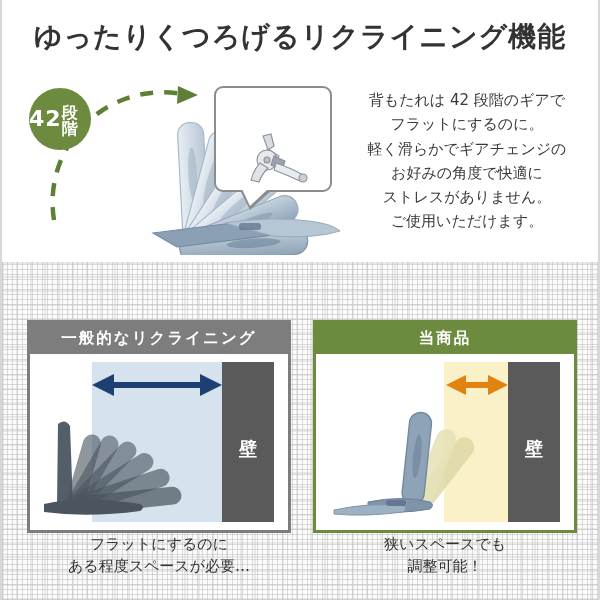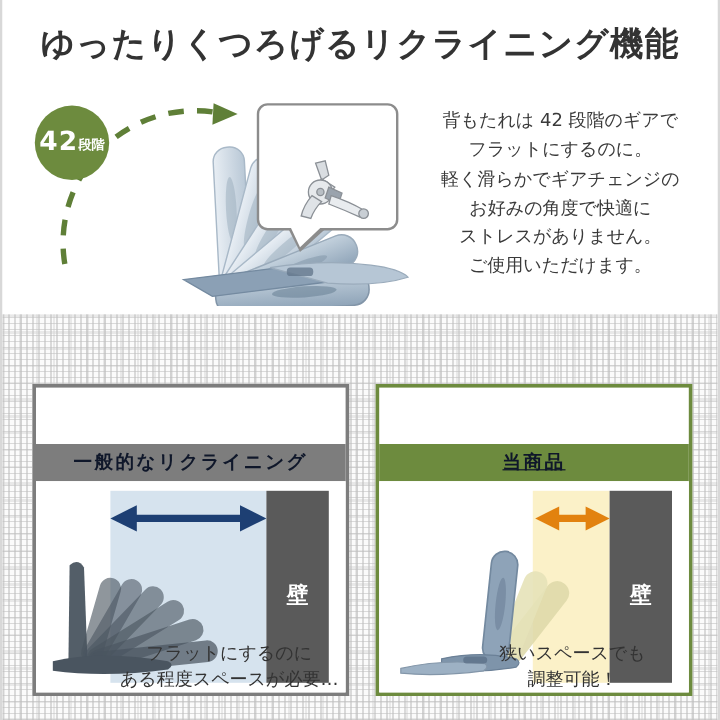--- a/index.html
+++ b/index.html
@@ -55,21 +55,21 @@
     align-items: center;
     justify-content: center;
     line-height: 1;
   }
   .badge-num {
     font-size: 22px;
     font-weight: bold;
     letter-spacing: 1px;
   }
   .badge-unit {
-    font-size: 11px;
+    font-size: 16px;
     font-weight: bold;
     margin-top: 3px;
   }
 
   
   .arc-svg {
     position: absolute;
     left: 30px; top: 70px;
     width: 180px; height: 180px;
   }
@@ -172,48 +172,46 @@
     width: 264px;
     box-sizing: border-box;
     border: 3px solid #7d7d7d;
     background: #ffffff;
   }
   .panel.accent { border-color: #6d8b3e; }
 
   .panel-head {
     height: 31px;
     background: #7d7d7d;
-    color: #0f172a;
+    color: #ffffff;
     font-size: 15.5px;
     font-weight: bold;
     letter-spacing: 2px;
     display: flex;
     align-items: center;
     justify-content: center;
-    margin-top: 47px;
-  }
-  .panel.accent .panel-head { background: #6d8b3e; text-decoration: underline; }
+  }
+  .panel.accent .panel-head { background: #6d8b3e; }
 
   .panel-body {
     position: relative;
     height: 176px;
     background: #ffffff;
     overflow: hidden;
   }
   .panel-svg { position: absolute; left: 0; top: 0; width: 100%; height: 100%; }
 
   .panel-caption {
     position: absolute;
     top: 272px;
     width: 264px;
     text-align: center;
     font-size: 15px;
     line-height: 1.45;
     color: #333333;
-    padding-left: 32px;
   }
   .cap-left { left: 25px; }
   .cap-right { left: 311px; }
 
   .nowrap { white-space: nowrap; }
 </style>
 </head>
 <body>
 
 <div id="page">

